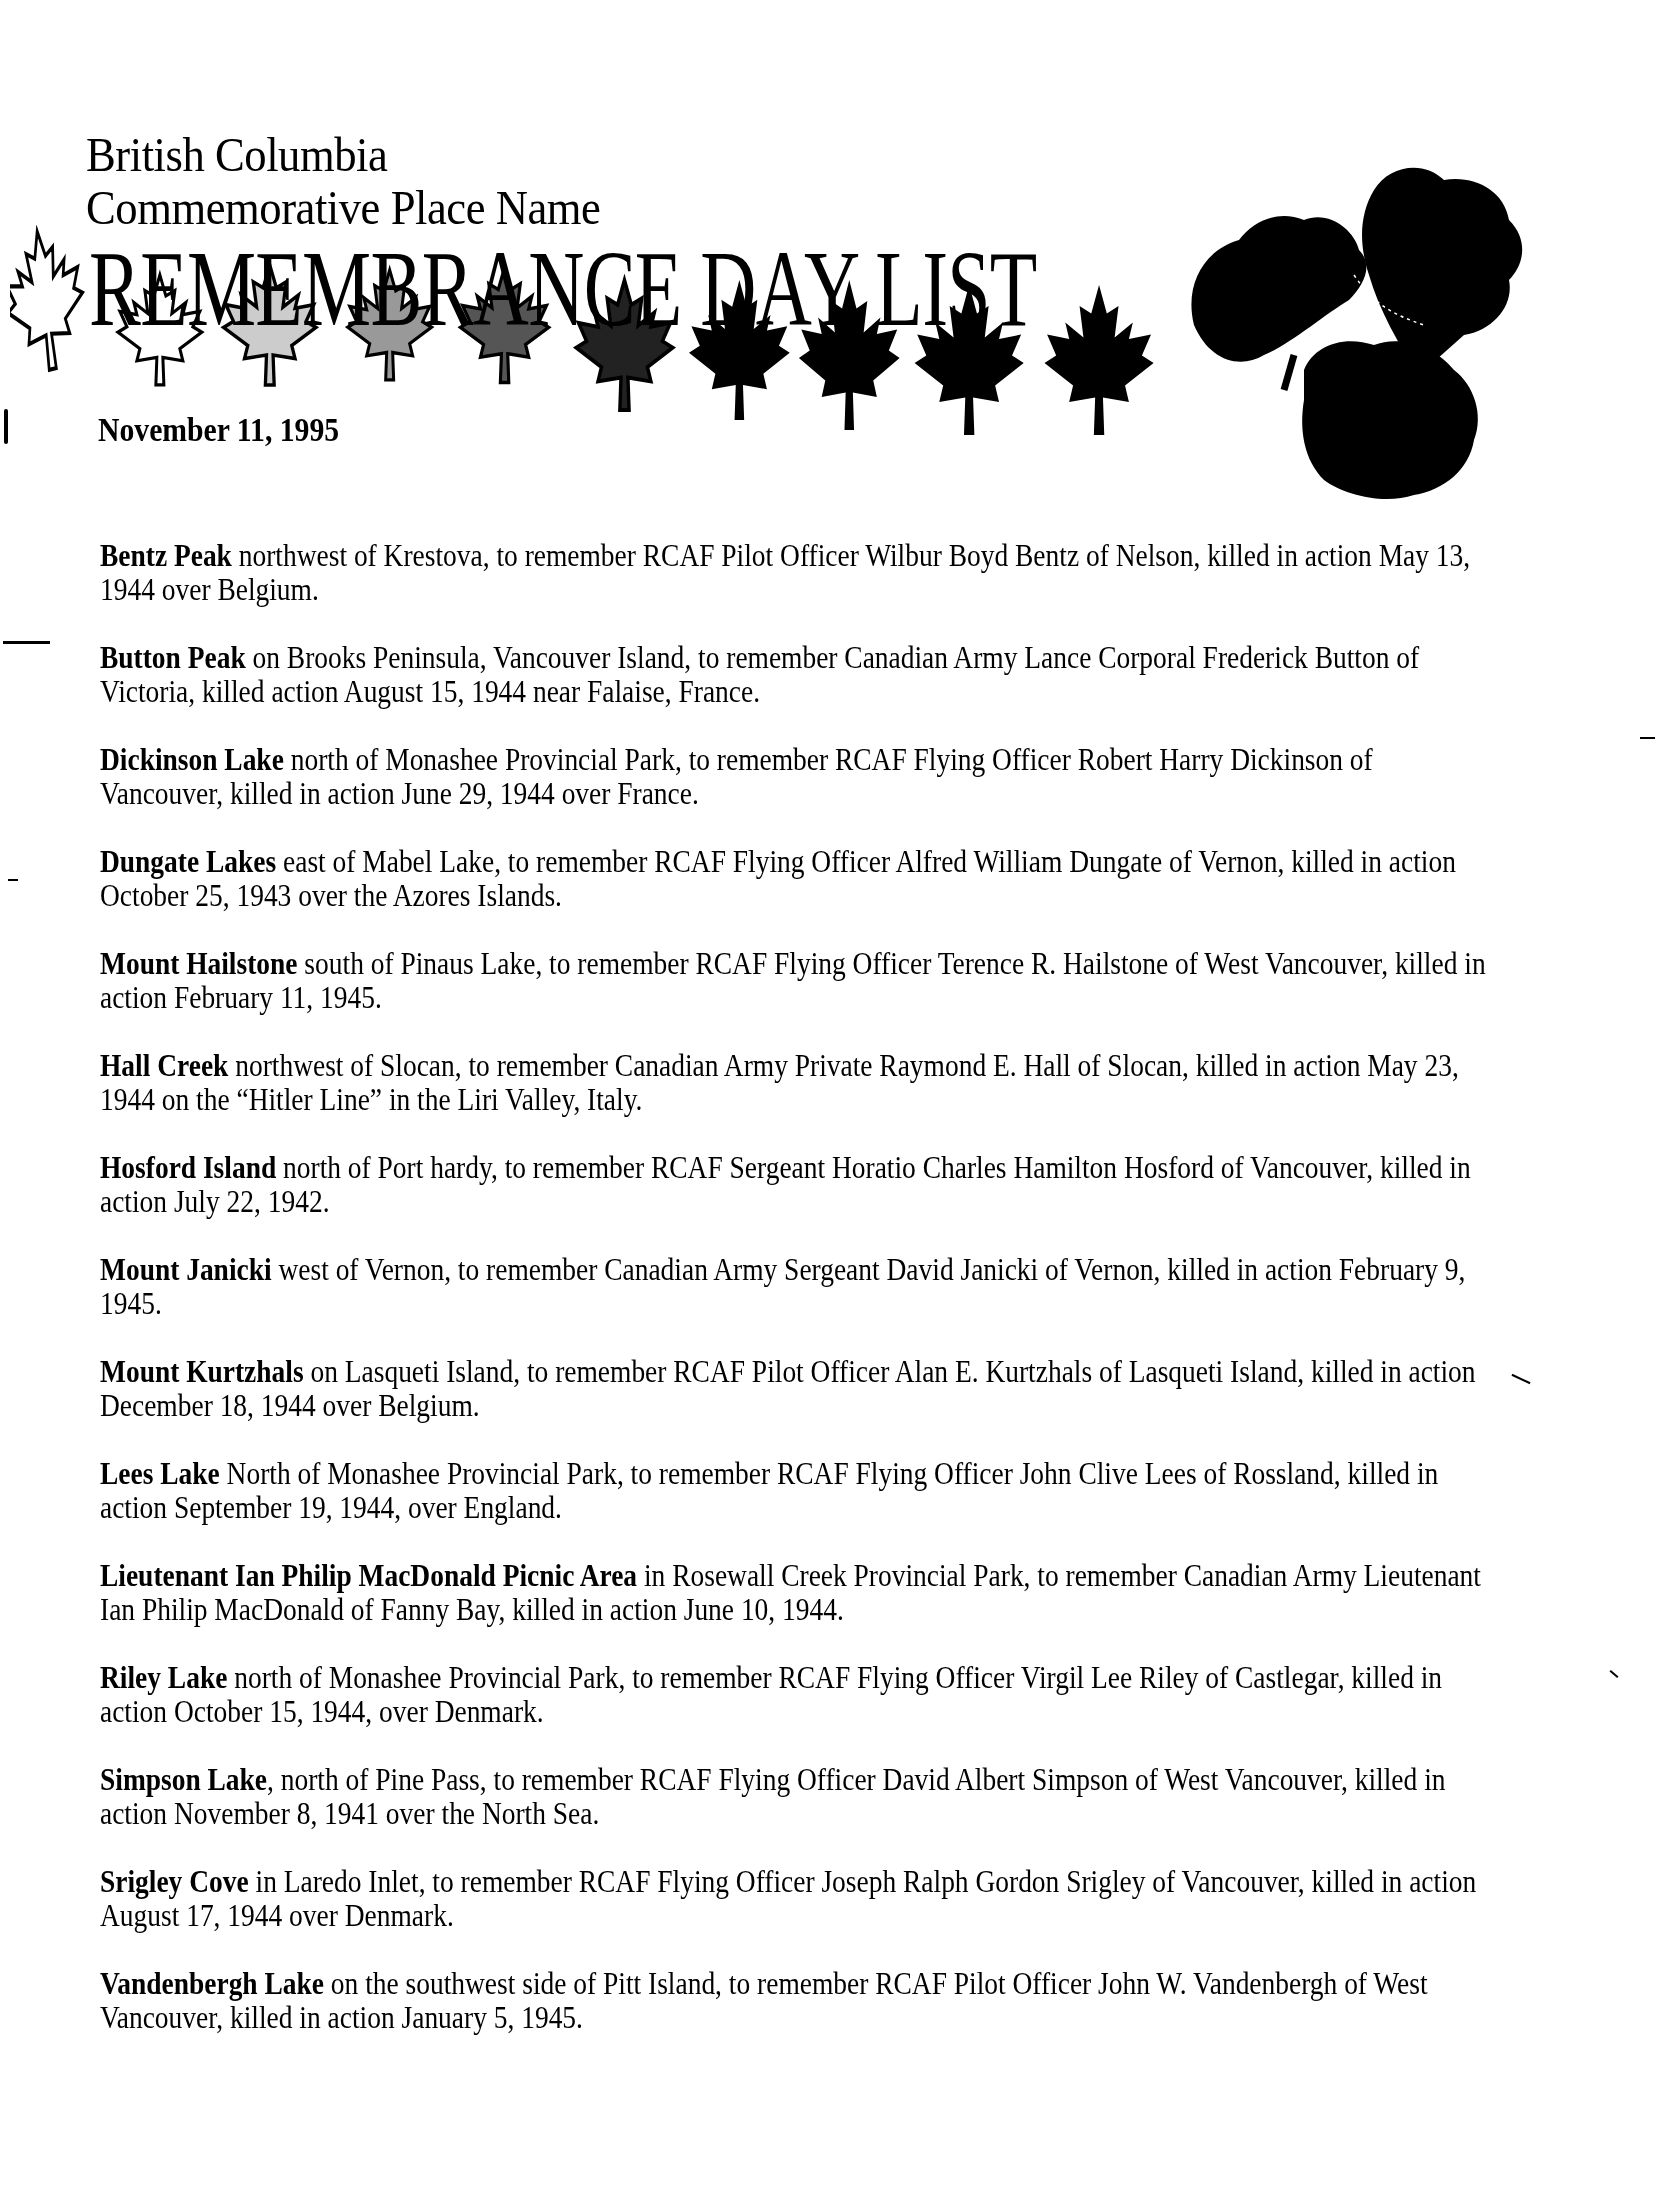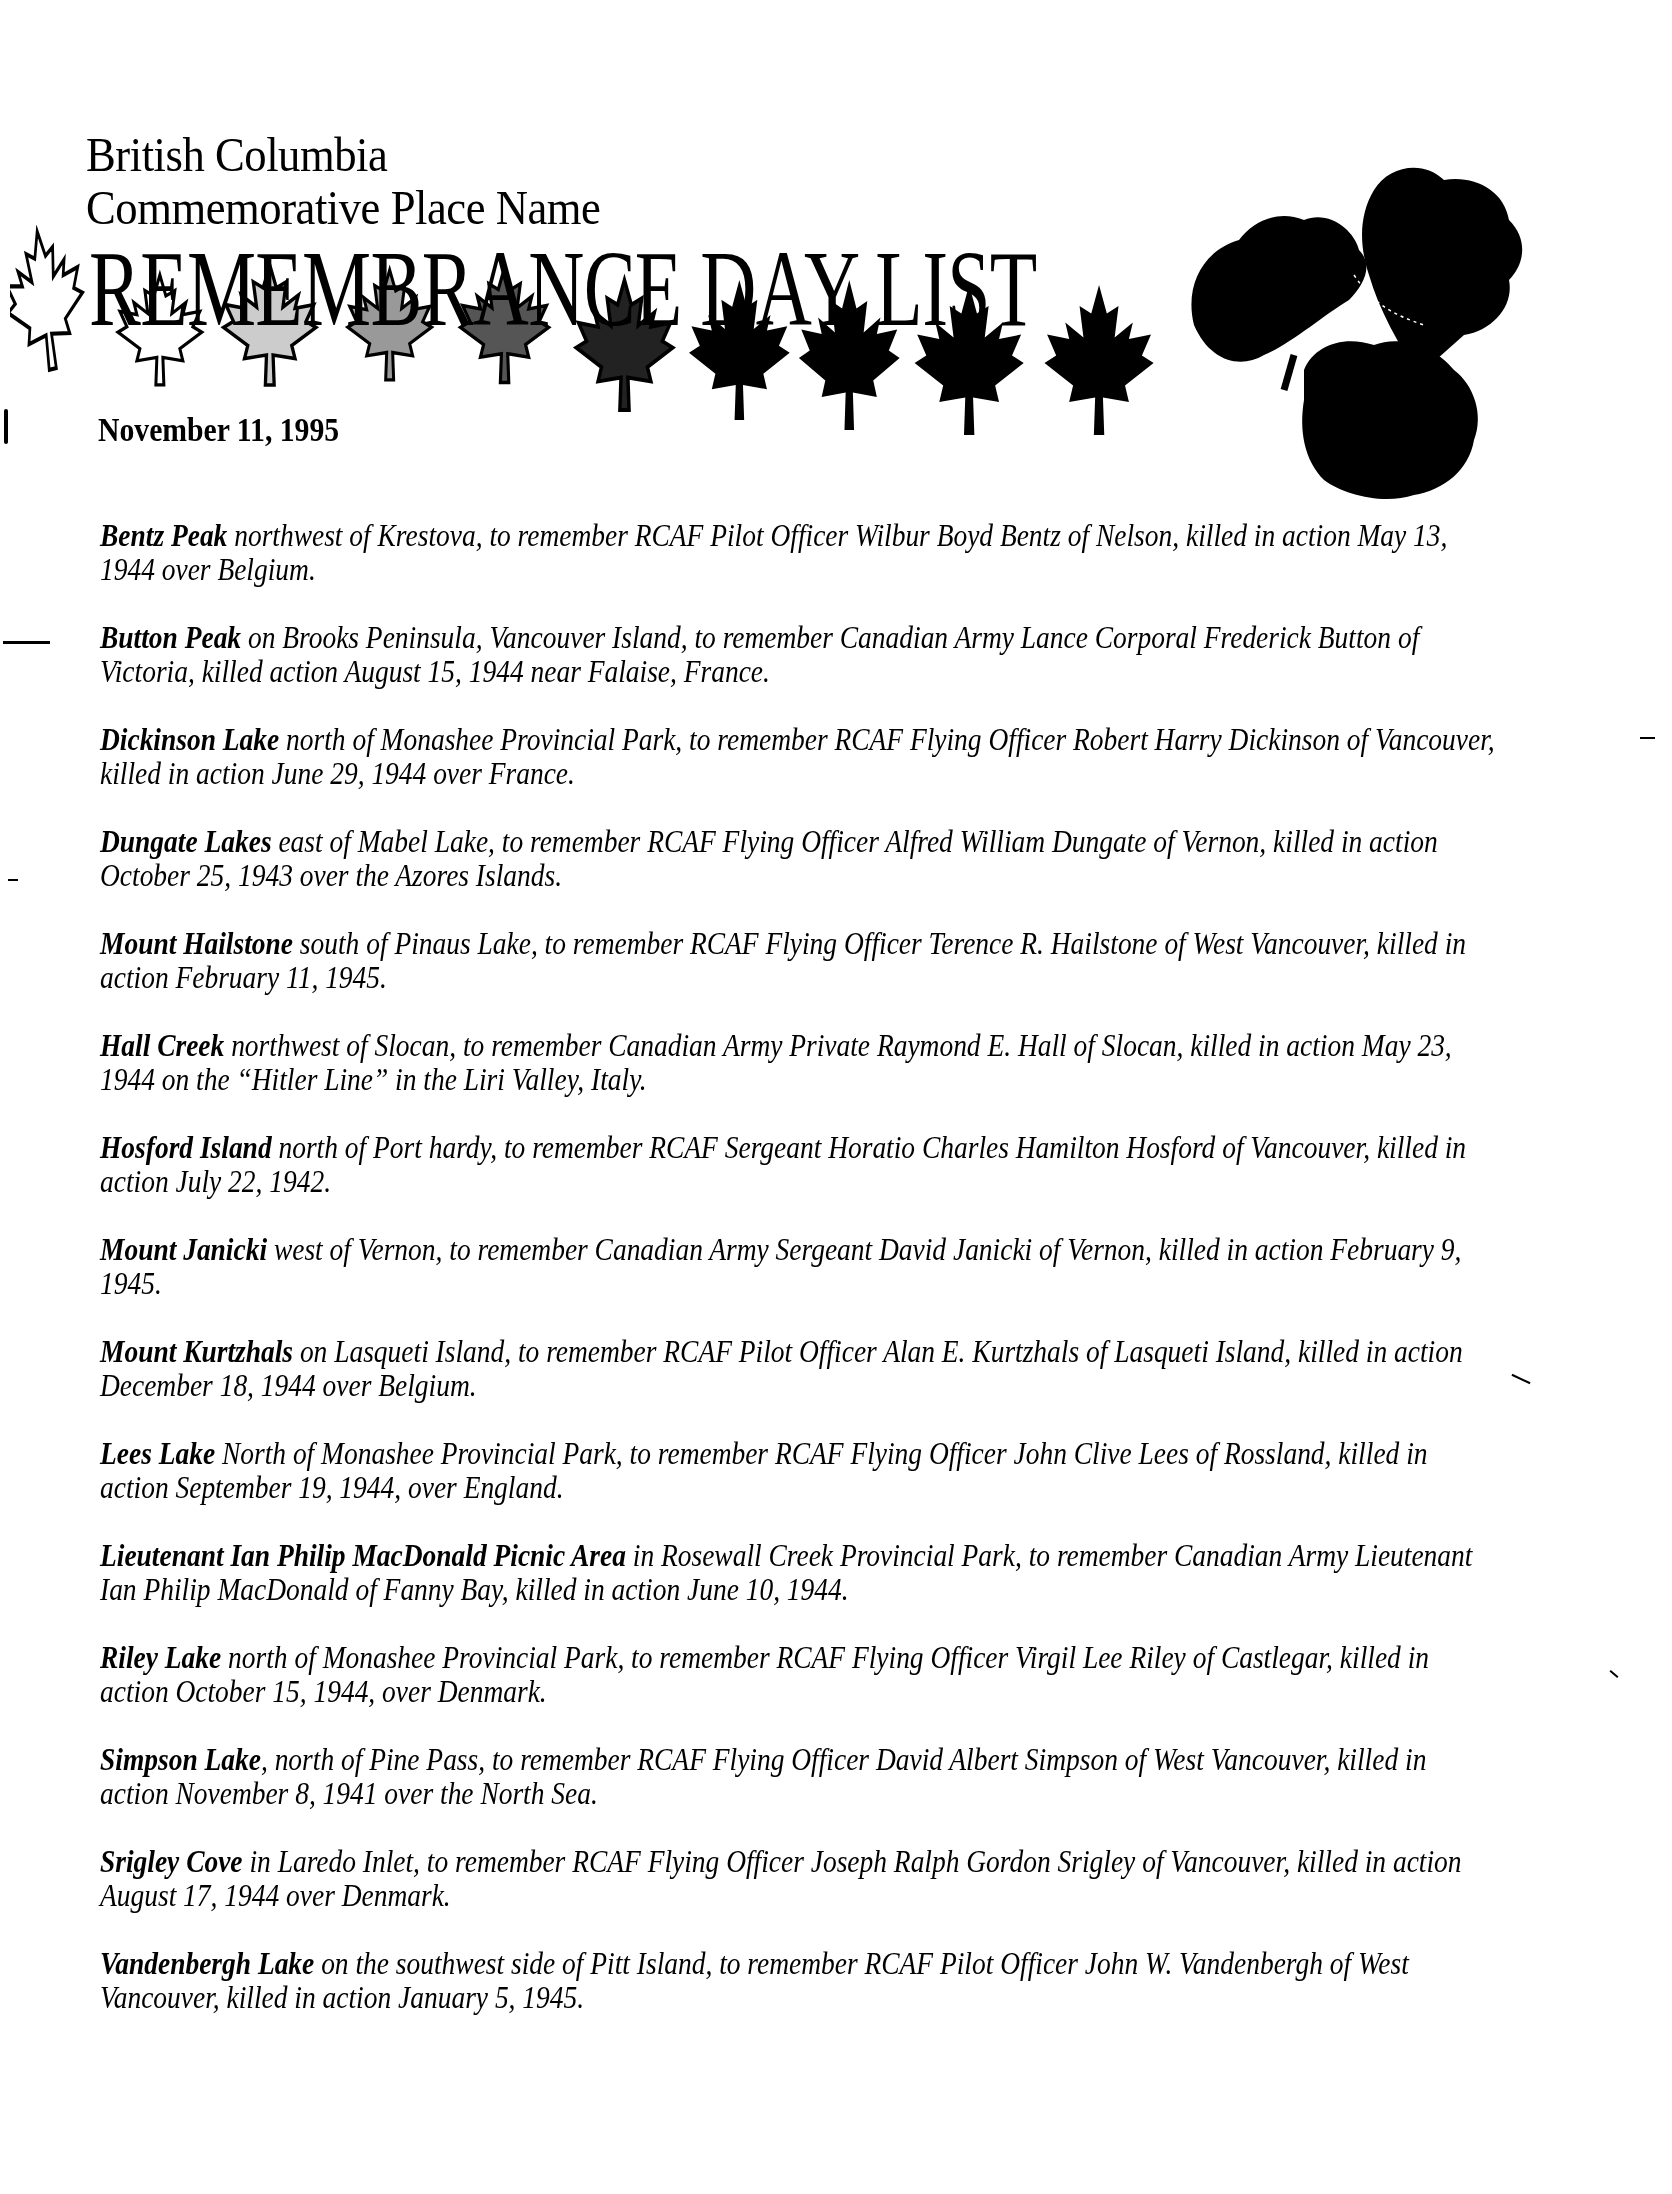--- a/index.html
+++ b/index.html
@@ -20,21 +20,21 @@
   }
   .leaves { position: absolute; left: 10px; top: 225px; width: 1149px; height: 250px; }
   .poppy { position: absolute; left: 1164px; top: 135px; width: 390px; height: 380px; }
 
   .date {
     position: absolute; left: 98px; top: 414px; font-size: 33px; font-weight: bold; line-height: 1;
     transform: scaleX(0.9); transform-origin: left top;
   }
 
   
-  .entries { position: absolute; left: 100px; top: 519px; width: 1398px; font-style: italic; }
+  .entries { position: absolute; left: 100px; top: 539px; width: 1398px; }
   .entry {
     font-size: 30.5px; line-height: 34px; margin: 0 0 34px 0;
     transform: scaleX(0.9); transform-origin: left top; width: 1553px;
   }
   .entry .name { font-weight: bold; }
 
   
   .speck { position: absolute; background: #000; }
 </style>
 </head>

